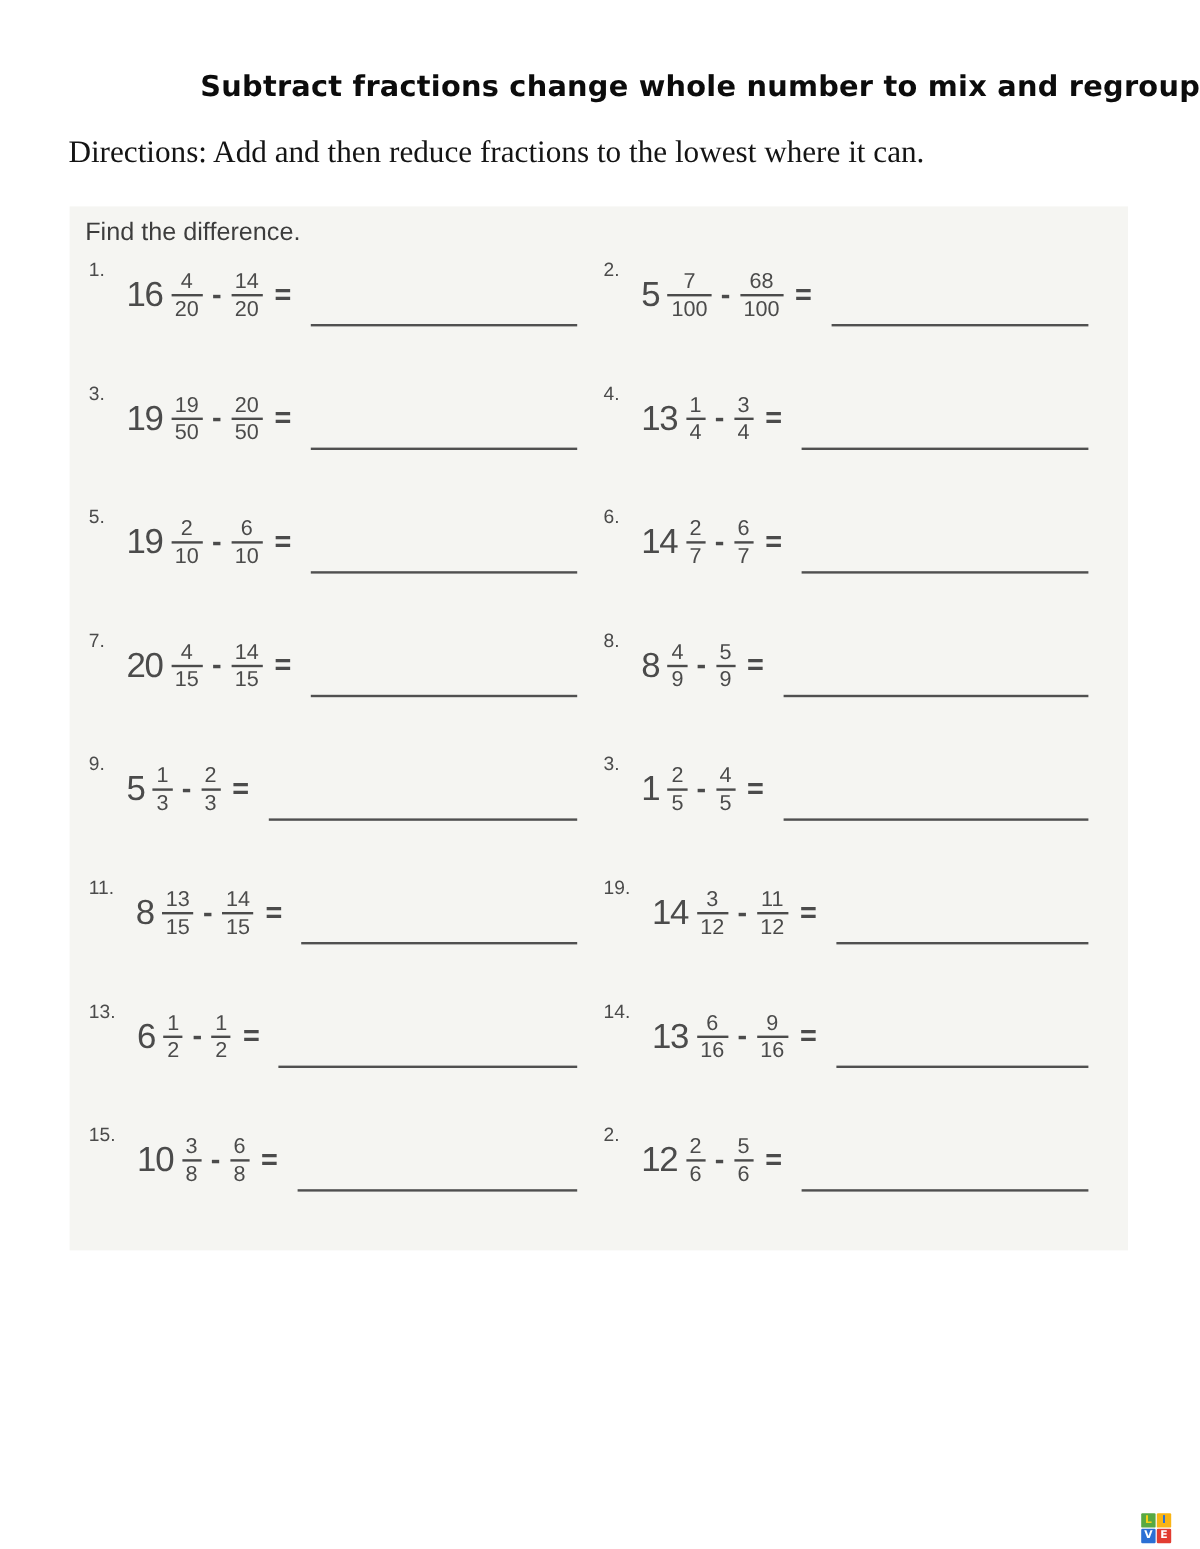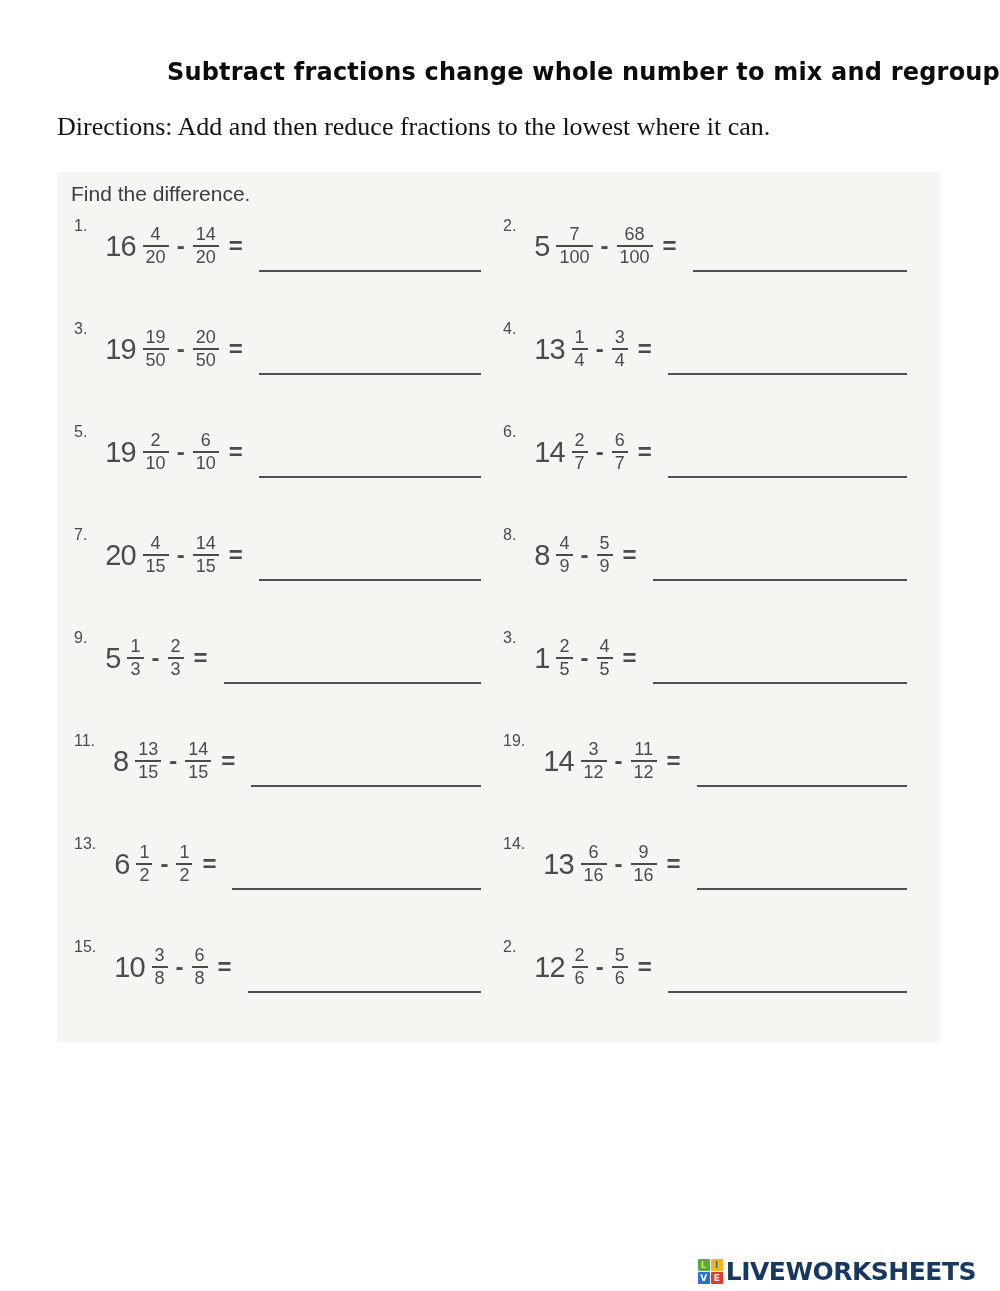--- a/index.html
+++ b/index.html
@@ -362,16 +362,15 @@
       </div>
   </div>
 
   <div class="footer">
     <div class="logo-grid" id="logo-grid">
         <span class="logo-sq" style="background: rgb(88, 169, 66); color: rgb(245, 210, 22);">L</span>
         <span class="logo-sq" style="background: rgb(249, 180, 20); color: rgb(43, 111, 212);">I</span>
         <span class="logo-sq" style="background: rgb(43, 111, 212); color: rgb(255, 255, 255);">V</span>
         <span class="logo-sq" style="background: rgb(226, 60, 49); color: rgb(255, 255, 255);">E</span>
       </div>
-    <span class="logo-text" id="logo-text" style="color: rgb(24, 57, 95);">LIVEWORKSHEETS</span>
   </div>
 
 </div>
 
 </body></html>

